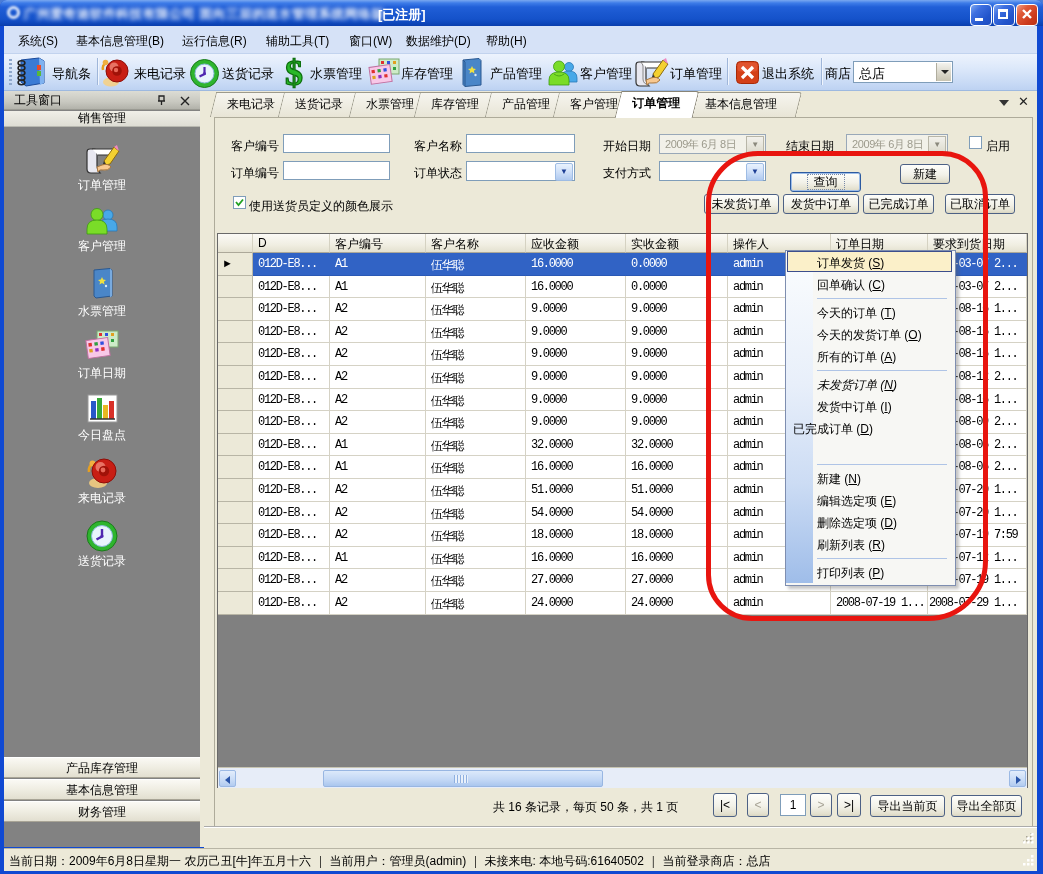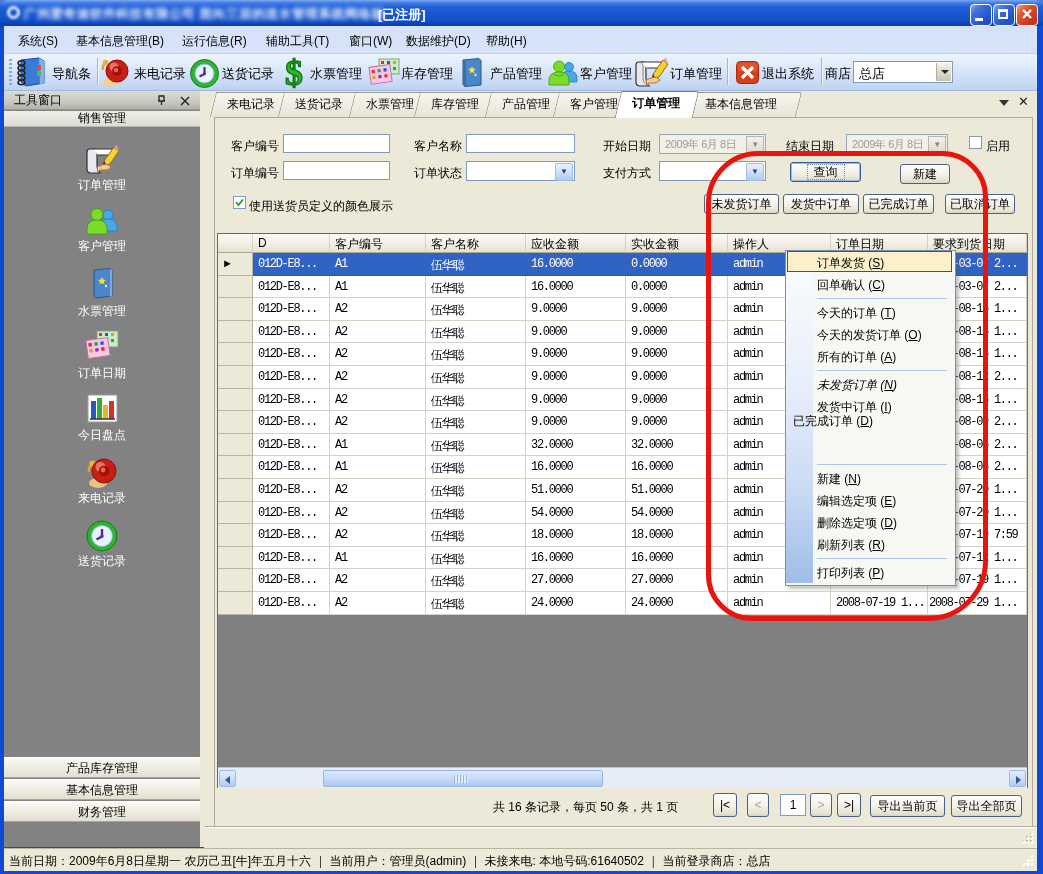--- a/index.html
+++ b/index.html
@@ -323,21 +323,21 @@
     <div class="flabel" style="left:16px;top:47px;">订单编号</div>
     <div class="tinput" style="left:68px;top:43px;width:107px;"></div>
     <div class="flabel" style="left:199px;top:47px;">订单状态</div>
     <div class="combo" style="left:251px;top:43px;width:109px;">
         <div class="comboarrow">▼</div>
       </div>
     <div class="flabel" style="left:388px;top:47px;">支付方式</div>
     <div class="combo" style="left:444px;top:43px;width:107px;">
         <div class="comboarrow">▼</div>
       </div>
-    <div class="xpbtn" style="left:575px;top:44px;width:71px;border-color:#2C5AA0;box-shadow:0 0 0 1px #9DBDE8 inset;"><span style="display:inline-block;border:1px dotted #7A8AA8;padding:0 6px;line-height:14px;margin-top:1px;">查询</span></div>
+    <div class="xpbtn" style="left:575px;top:54px;width:71px;border-color:#2C5AA0;box-shadow:0 0 0 1px #9DBDE8 inset;"><span style="display:inline-block;border:1px dotted #7A8AA8;padding:0 6px;line-height:14px;margin-top:1px;">查询</span></div>
     <div class="xpbtn" style="left:655px;top:46px;width:50px;margin-left:30px;">新建</div>
     <div class="cb" style="left:18px;top:78px;background:#fff;">
         <svg width="11" height="11" viewBox="0 0 11 11" style="position:absolute;left:0px;top:0px;">
           <path d="M2 5 L4.5 8 L9 2.5" stroke="#21A121" stroke-width="1.8" fill="none"></path>
         </svg>
       </div>
     <div class="flabel" style="left:34px;top:80px;">使用送货员定义的颜色展示</div>
     <div class="xpbtn" style="left:489px;top:76px;width:75px;">未发货订单</div>
     <div class="xpbtn" style="left:568px;top:76px;width:76px;">发货中订单</div>
     <div class="xpbtn" style="left:648px;top:76px;width:71px;">已完成订单</div>
@@ -591,21 +591,21 @@
   <div id="mhl"></div>
   <div class="mi" style="top:1px;">订单发货 (<u>S</u>)</div>
   <div class="mi" style="top:23px;">回单确认 (<u>C</u>)</div>
   <div class="msep" style="top:47px;"></div>
   <div class="mi" style="top:51px;">今天的订单 (<u>T</u>)</div>
   <div class="mi" style="top:73px;">今天的发货订单 (<u>O</u>)</div>
   <div class="mi" style="top:95px;">所有的订单 (<u>A</u>)</div>
   <div class="msep" style="top:119px;"></div>
   <div class="mi" style="top:123px;font-style:italic;">未发货订单 (<u>N</u>)</div>
   <div class="mi" style="top:145px;">发货中订单 (<u>I</u>)</div>
-  <div class="mi" style="top:159px;padding-left:7px;">已完成订单 (<u>D</u>)</div>
+  <div class="mi" style="top:167px;padding-left:7px;">已完成订单 (<u>D</u>)</div>
   <div class="msep" style="top:213px;"></div>
   <div class="mi" style="top:217px;">新建 (<u>N</u>)</div>
   <div class="mi" style="top:239px;">编辑选定项 (<u>E</u>)</div>
   <div class="mi" style="top:261px;">删除选定项 (<u>D</u>)</div>
   <div class="mi" style="top:283px;">刷新列表 (<u>R</u>)</div>
   <div class="msep" style="top:307px;"></div>
   <div class="mi" style="top:311px;">打印列表 (<u>P</u>)</div>
 </div>
 <div id="redrect"></div>
 

